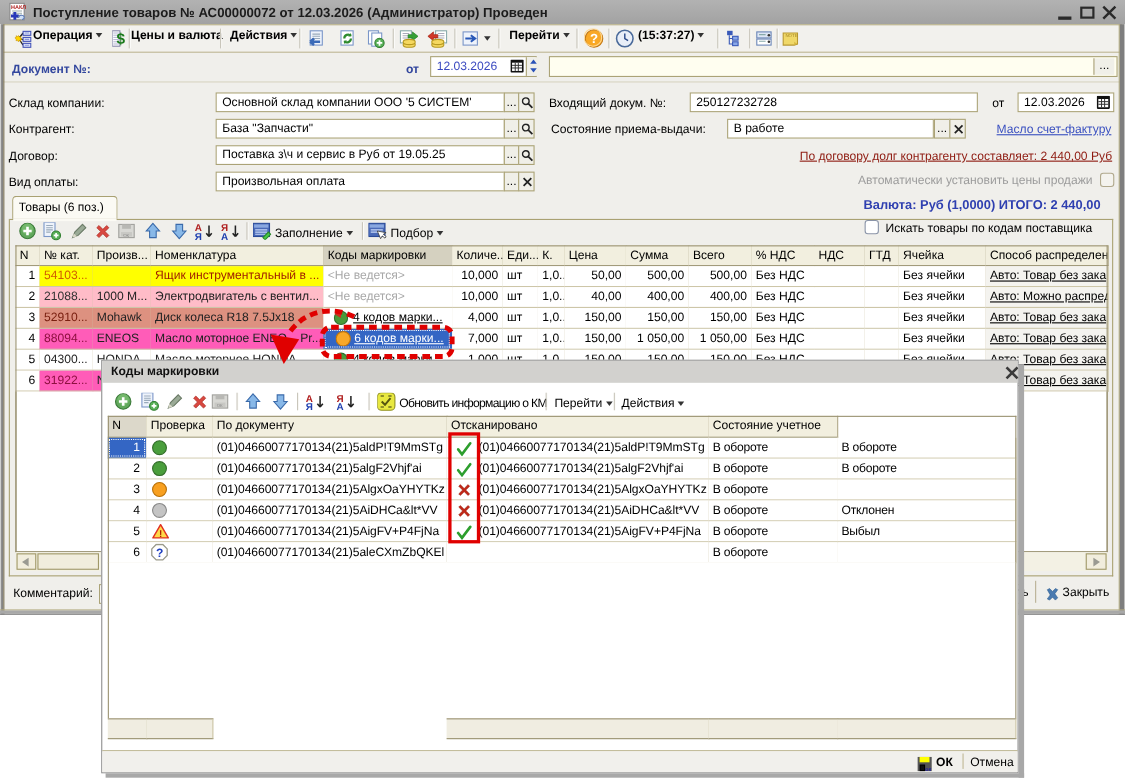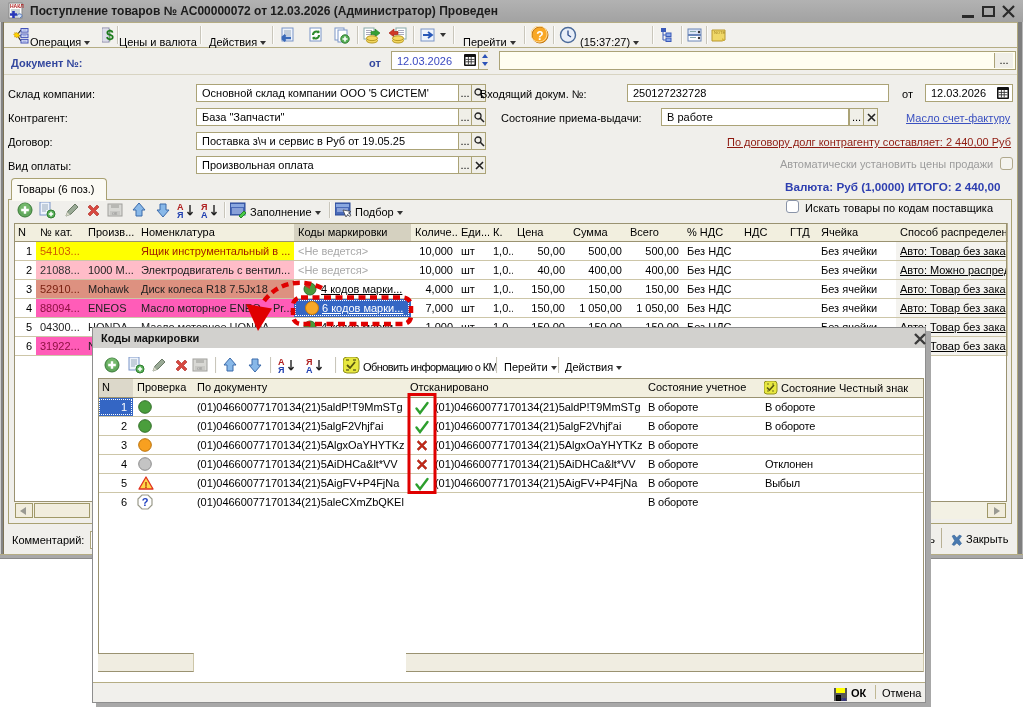--- a/index.html
+++ b/index.html
@@ -2,21 +2,21 @@
 <html><head><meta charset="utf-8">
 <style>
 * { margin:0; padding:0; box-sizing:border-box; }
 html,body { width:1023px; height:710px; background:#fff; font-family:"Liberation Sans",sans-serif; font-size:11px; color:#000; overflow:hidden; }
 .abs { position:absolute; }
 #win { position:absolute; left:0; top:0; width:1023px; height:559px; background:#f0efeb; }
 #titlebar { position:absolute; left:0; top:0; width:1023px; height:22px; background:linear-gradient(#b2b2b2,#a2a2a2); }
 #title { position:absolute; left:30px; top:4px; font-weight:bold; font-size:12px; color:#1c1c1c; }
 .wbtn { position:absolute; color:#2a2a2a; font-weight:bold; }
 #toolbar1 { position:absolute; left:3px; top:22px; width:1017px; height:26px; background:#f2f1ed; border-bottom:1px solid #b5ad84; border-top:1px solid #b5ad84; }
-.tbtxt { position:absolute; top:13px; color:#000; }
+.tbtxt { position:absolute; top:3px; color:#000;font-weight:bold; }
 .tsep { position:absolute; top:3px; height:18px; width:2px; border-left:1px solid #c9c6bb; border-right:1px solid #fcfcfa; }
 .arr { display:inline-block; width:0; height:0; border-left:3.5px solid transparent; border-right:3.5px solid transparent; border-top:4px solid #333; vertical-align:middle; }
 #docrow { position:absolute; left:3px; top:48px; width:1017px; height:27px; background:#f0efeb; border-bottom:1px solid #d8d4c2; }
 .bluelab { color:#33479e; font-weight:bold; }
 .field { position:absolute; background:#fff; border:1px solid #aba377; }
 .fbtn { position:absolute; background:#f0efe8; border:1px solid #aba377; text-align:center; color:#000; }
 .bluetxt { color:#3a49c0; }
 label.flab { position:absolute; color:#000; }
 .link { color:#3a50c0; text-decoration:underline; }
 .redlink { color:#9e2d20; text-decoration:underline; font-weight:bold; }
@@ -199,21 +199,21 @@
     <label class="flab" style="left:8px;top:160px">Вид оплаты:</label>
     <div class="field" style="left:196px;top:156px;width:263px;height:18px">
         <span style="position:absolute;left:5px;top:2px">Произвольная оплата</span>
       </div>
     <div class="fbtn" style="left:458px;top:156px;width:14px;height:18px;padding-top:2px">...</div>
     <div class="fbtn" style="left:471px;top:156px;width:15px;height:18px">
         <svg width="9" height="9" style="left:3px;top:4px">
           <path d="M1 1 L8 8 M8 1 L1 8" stroke="#222" stroke-width="1.6"></path>
         </svg>
       </div>
-    <label class="flab" style="left:480px;top:88px">Входящий докум. №:</label>
+    <label class="flab" style="left:499px;top:88px">Входящий докум. №:</label>
     <div class="field" style="left:627px;top:84px;width:262px;height:18px">
         <span style="position:absolute;left:5px;top:2px">250127232728</span>
       </div>
     <label class="flab" style="left:902px;top:88px">от</label>
     <div class="field" style="left:925px;top:84px;width:88px;height:18px">
       <span style="position:absolute;left:5px;top:2px">12.03.2026</span>
       <svg width="13" height="13" style="left:71px;top:2px">
           <rect x="0" y="0" width="12" height="12" rx="1" fill="#111"></rect>
           <rect x="1.5" y="3" width="9" height="7.5" fill="#fff"></rect>
           <path d="M1.5 5.4h9M1.5 7.8h9M4.4 3v7.5M7.2 3v7.5" stroke="#333" stroke-width=".9"></path>
@@ -526,28 +526,20 @@
   <div class="abs" style="left:270px;top:33px;letter-spacing:-0.6px">Обновить информацию о КМ</div>
   <div class="tsep" style="left:403px;top:29px;position:absolute;height:16px"></div>
   <div class="abs" style="left:411px;top:33px">Перейти <span class="arr"></span></div>
   <div class="tsep" style="left:465px;top:29px;position:absolute;height:16px"></div>
   <div class="abs" style="left:472px;top:33px">Действия <span class="arr"></span></div>
   <div class="mth" style="left:5px;top:50px;width:36px;background:#dcd8ca">N</div>
   <div class="mth" style="left:40px;top:50px;width:61px;background:#f2efdf">Проверка</div>
   <div class="mth" style="left:100px;top:50px;width:214px;background:#f2efdf">По документу</div>
   <div class="mth" style="left:313px;top:50px;width:239px;background:#f2efdf">Отсканировано</div>
   <div class="mth" style="left:551px;top:50px;width:118px;background:#f2efdf">Состояние учетное</div>
-  <div class="mth" style="left:668px;top:50px;width:163px;background:#f2efdf">
-      <svg width="14" height="14" style="left:3px;top:3px">
-        <rect x="0" y="0" width="13" height="13" rx="3" fill="#e8e840" stroke="#909020"></rect>
-        <path d="M3 6.5 l2.5 2.5 L10 4" stroke="#555510" stroke-width="1.6" fill="none"></path>
-        <path d="M3 3 h2 M8 3 h2 M3 10 h2 M8 10 h2" stroke="#707020" stroke-width="1.2"></path>
-      </svg>
-      <span style="position:absolute;left:20px;top:4px">Состояние Честный знак</span>
-    </div>
   <div class="mtd num" style="left:5px;top:70px;width:36px;background:#3466c4;color:#fff;padding-right:6px"><span style="position:absolute;left:1px;top:1px;right:1px;bottom:1px;border:1px dotted #fff"></span>1</div>
   <div class="mtd" style="left:40px;top:70px;width:61px">
       <svg width="15" height="15" style="left:5px;top:2px">
         <circle cx="7" cy="7" r="6.3" fill="#4a9e3c" stroke="#336e2a"></circle>
       </svg>
     </div>
   <div class="mtd" style="left:100px;top:70px;width:214px">
       <span style="position:absolute;left:4px;top:3px;letter-spacing:-0.05px">(01)04660077170134(21)5aldP!T9MmSTg</span>
     </div>
   <div class="mtd" style="left:313px;top:70px;width:239px">

